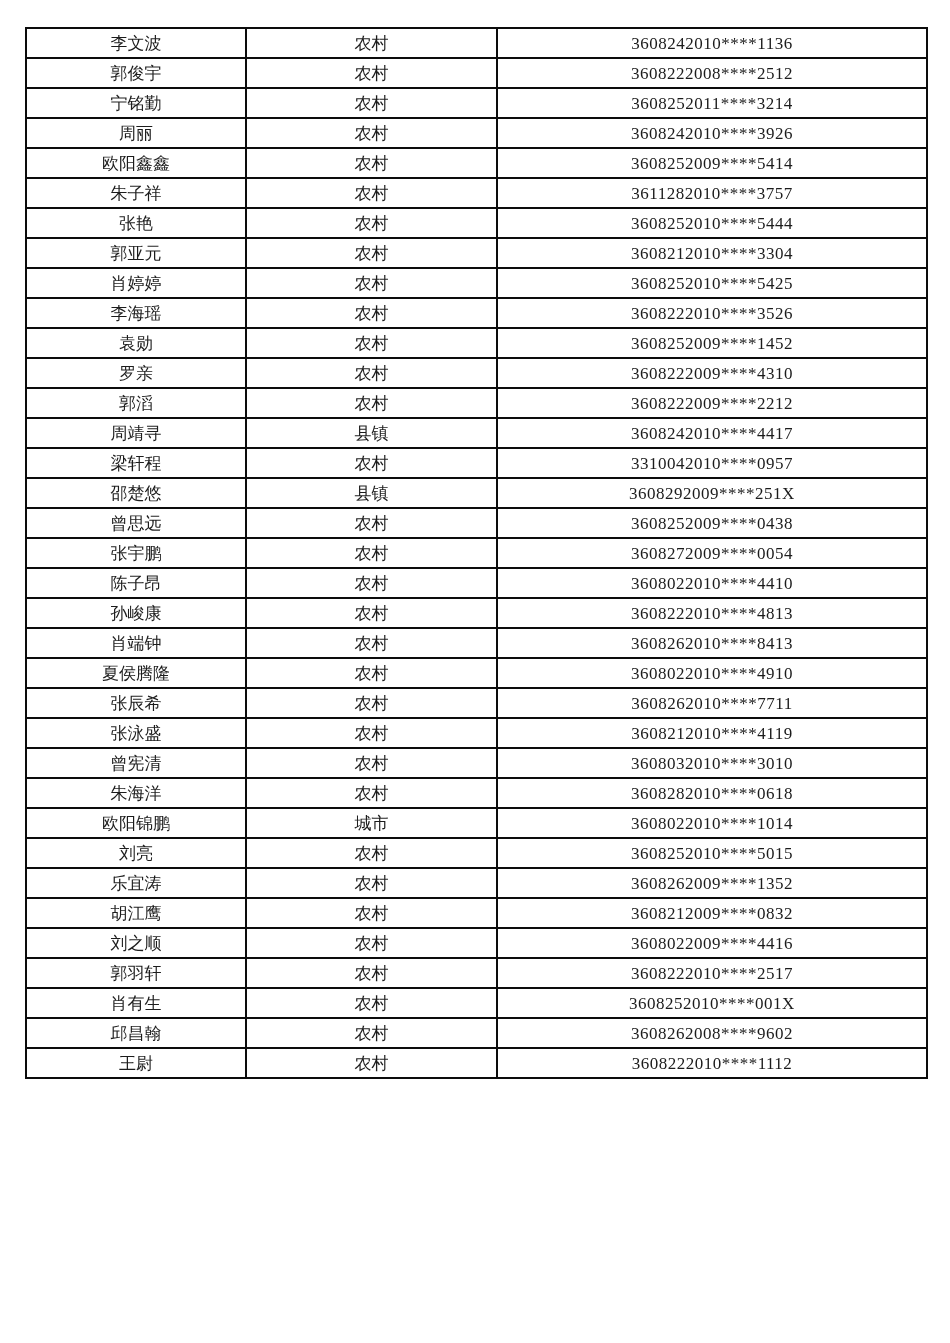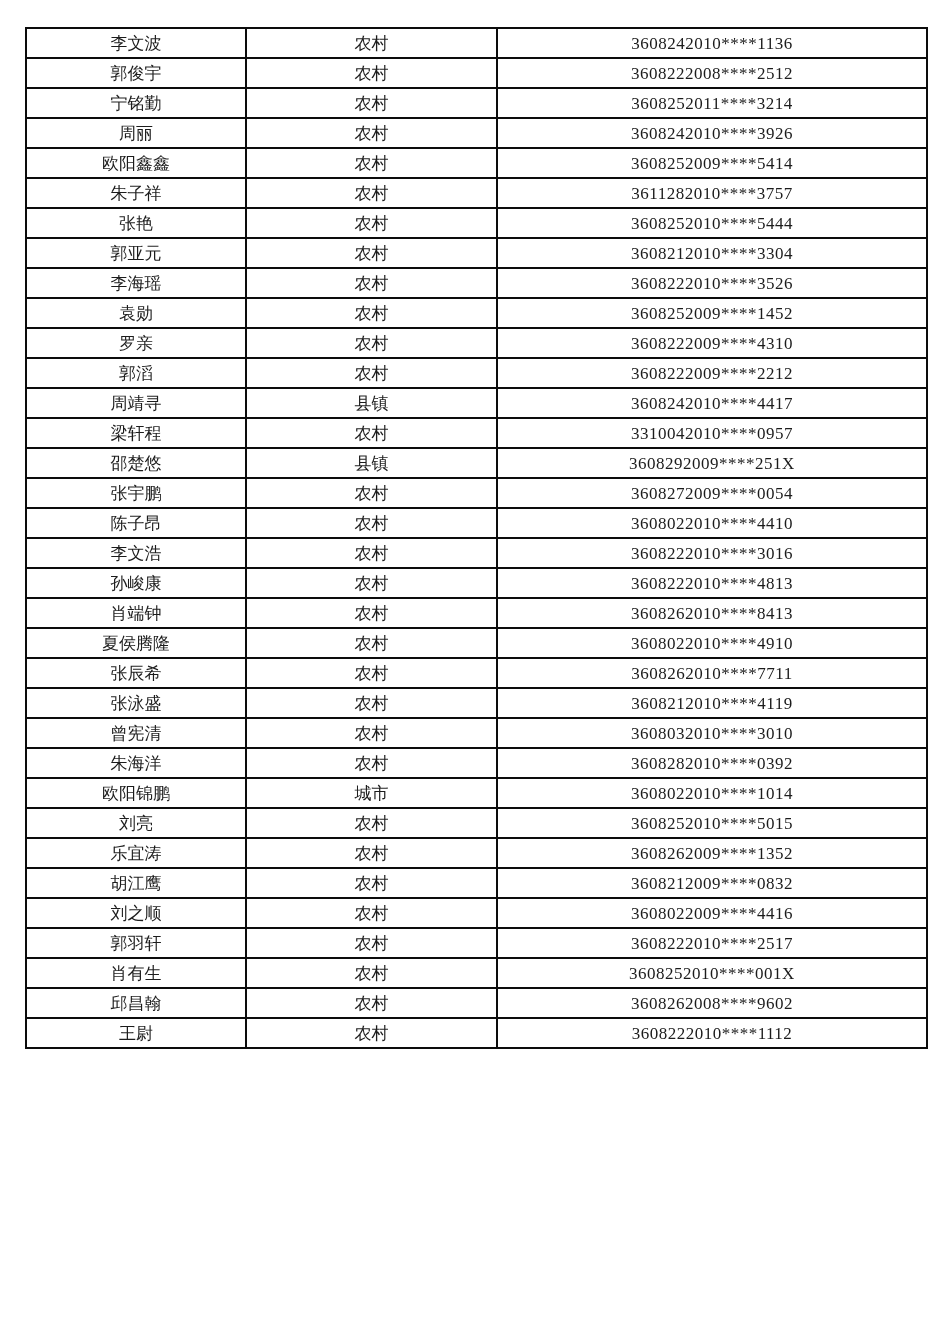--- a/index.html
+++ b/index.html
@@ -83,20 +83,25 @@
         <td>张艳</td>
         <td>农村</td>
         <td class="id-cell">3608252010****5444</td>
       </tr>
       <tr>
         <td>郭亚元</td>
         <td>农村</td>
         <td class="id-cell">3608212010****3304</td>
       </tr>
       <tr>
+        <td>肖婷婷</td>
+        <td>农村</td>
+        <td class="id-cell">3608252010****5425</td>
+      </tr>
+      <tr>
         <td>李海瑶</td>
         <td>农村</td>
         <td class="id-cell">3608222010****3526</td>
       </tr>
       <tr>
         <td>袁勋</td>
         <td>农村</td>
         <td class="id-cell">3608252009****1452</td>
       </tr>
       <tr>
@@ -118,35 +123,35 @@
         <td>梁轩程</td>
         <td>农村</td>
         <td class="id-cell">3310042010****0957</td>
       </tr>
       <tr>
         <td>邵楚悠</td>
         <td>县镇</td>
         <td class="id-cell">3608292009****251X</td>
       </tr>
       <tr>
+        <td>曾思远</td>
+        <td>农村</td>
+        <td class="id-cell">3608252009****0438</td>
+      </tr>
+      <tr>
         <td>张宇鹏</td>
         <td>农村</td>
         <td class="id-cell">3608272009****0054</td>
       </tr>
       <tr>
         <td>陈子昂</td>
         <td>农村</td>
         <td class="id-cell">3608022010****4410</td>
       </tr>
       <tr>
-        <td>李文浩</td>
-        <td>农村</td>
-        <td class="id-cell">3608222010****3016</td>
-      </tr>
-      <tr>
         <td>孙峻康</td>
         <td>农村</td>
         <td class="id-cell">3608222010****4813</td>
       </tr>
       <tr>
         <td>肖端钟</td>
         <td>农村</td>
         <td class="id-cell">3608262010****8413</td>
       </tr>
       <tr>
@@ -165,21 +170,21 @@
         <td class="id-cell">3608212010****4119</td>
       </tr>
       <tr>
         <td>曾宪清</td>
         <td>农村</td>
         <td class="id-cell">3608032010****3010</td>
       </tr>
       <tr>
         <td>朱海洋</td>
         <td>农村</td>
-        <td class="id-cell">3608282010****0392</td>
+        <td class="id-cell">3608282010****0618</td>
       </tr>
       <tr>
         <td>欧阳锦鹏</td>
         <td>城市</td>
         <td class="id-cell">3608022010****1014</td>
       </tr>
       <tr>
         <td>刘亮</td>
         <td>农村</td>
         <td class="id-cell">3608252010****5015</td>

